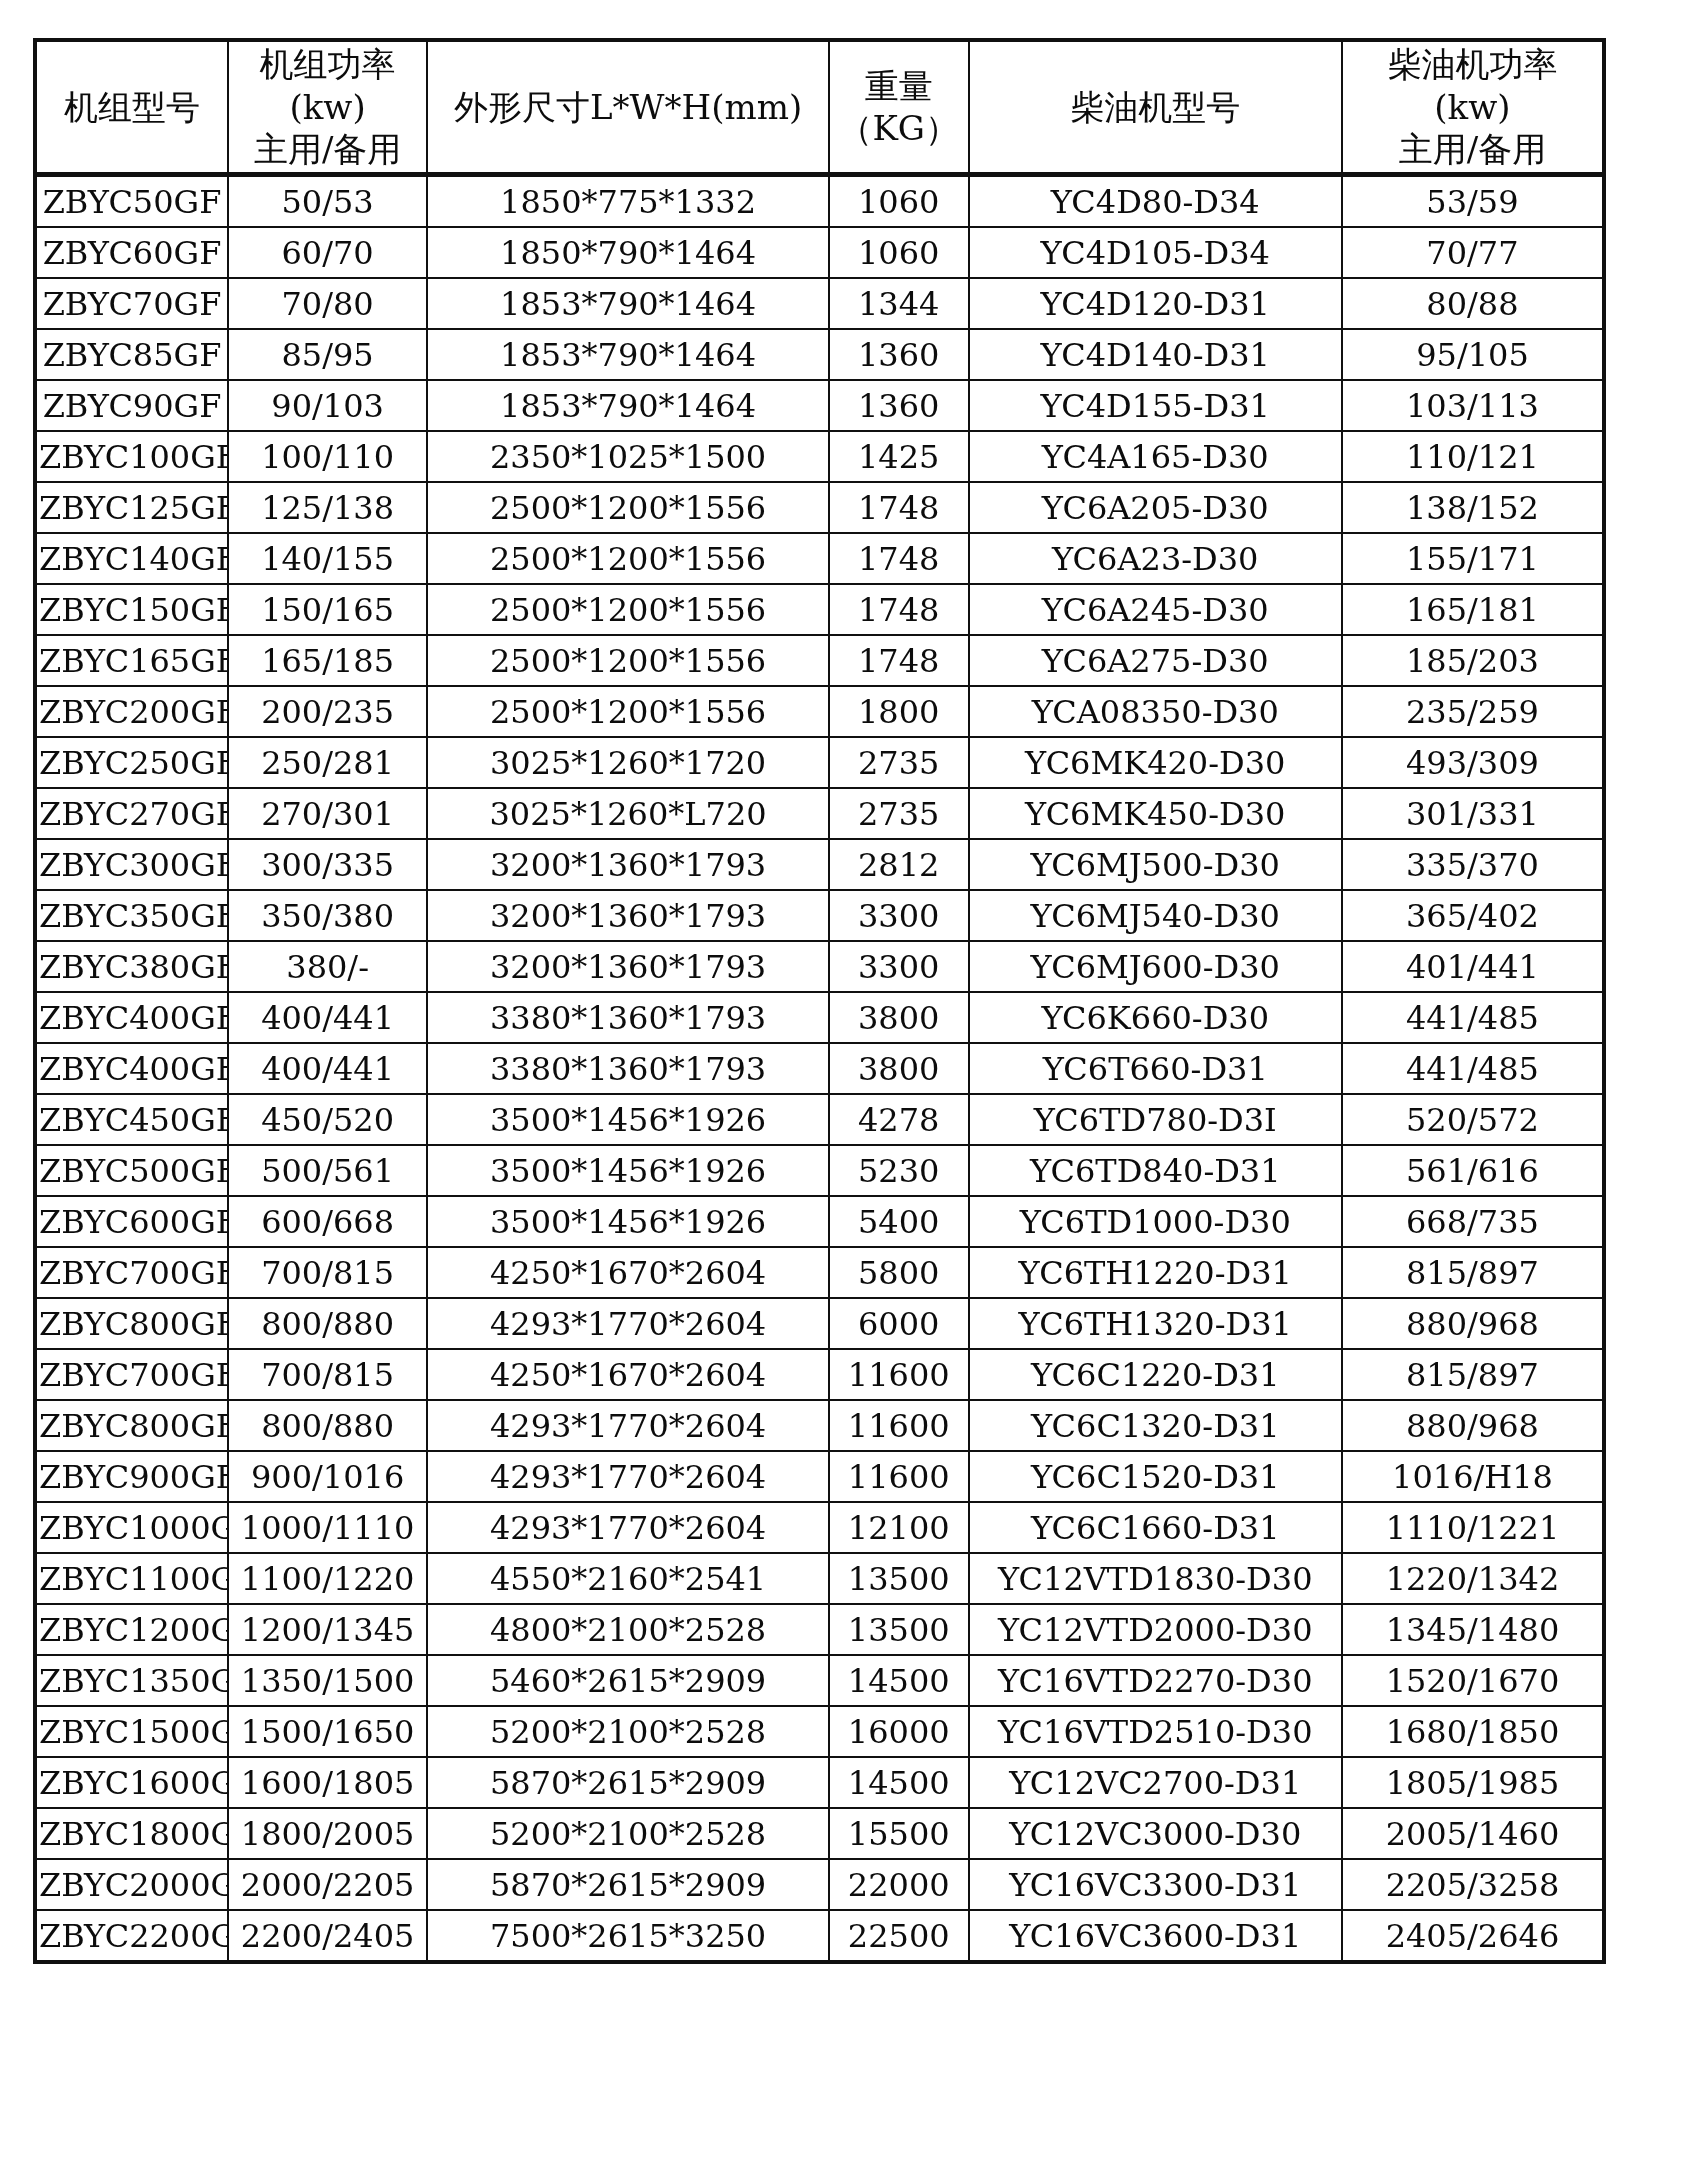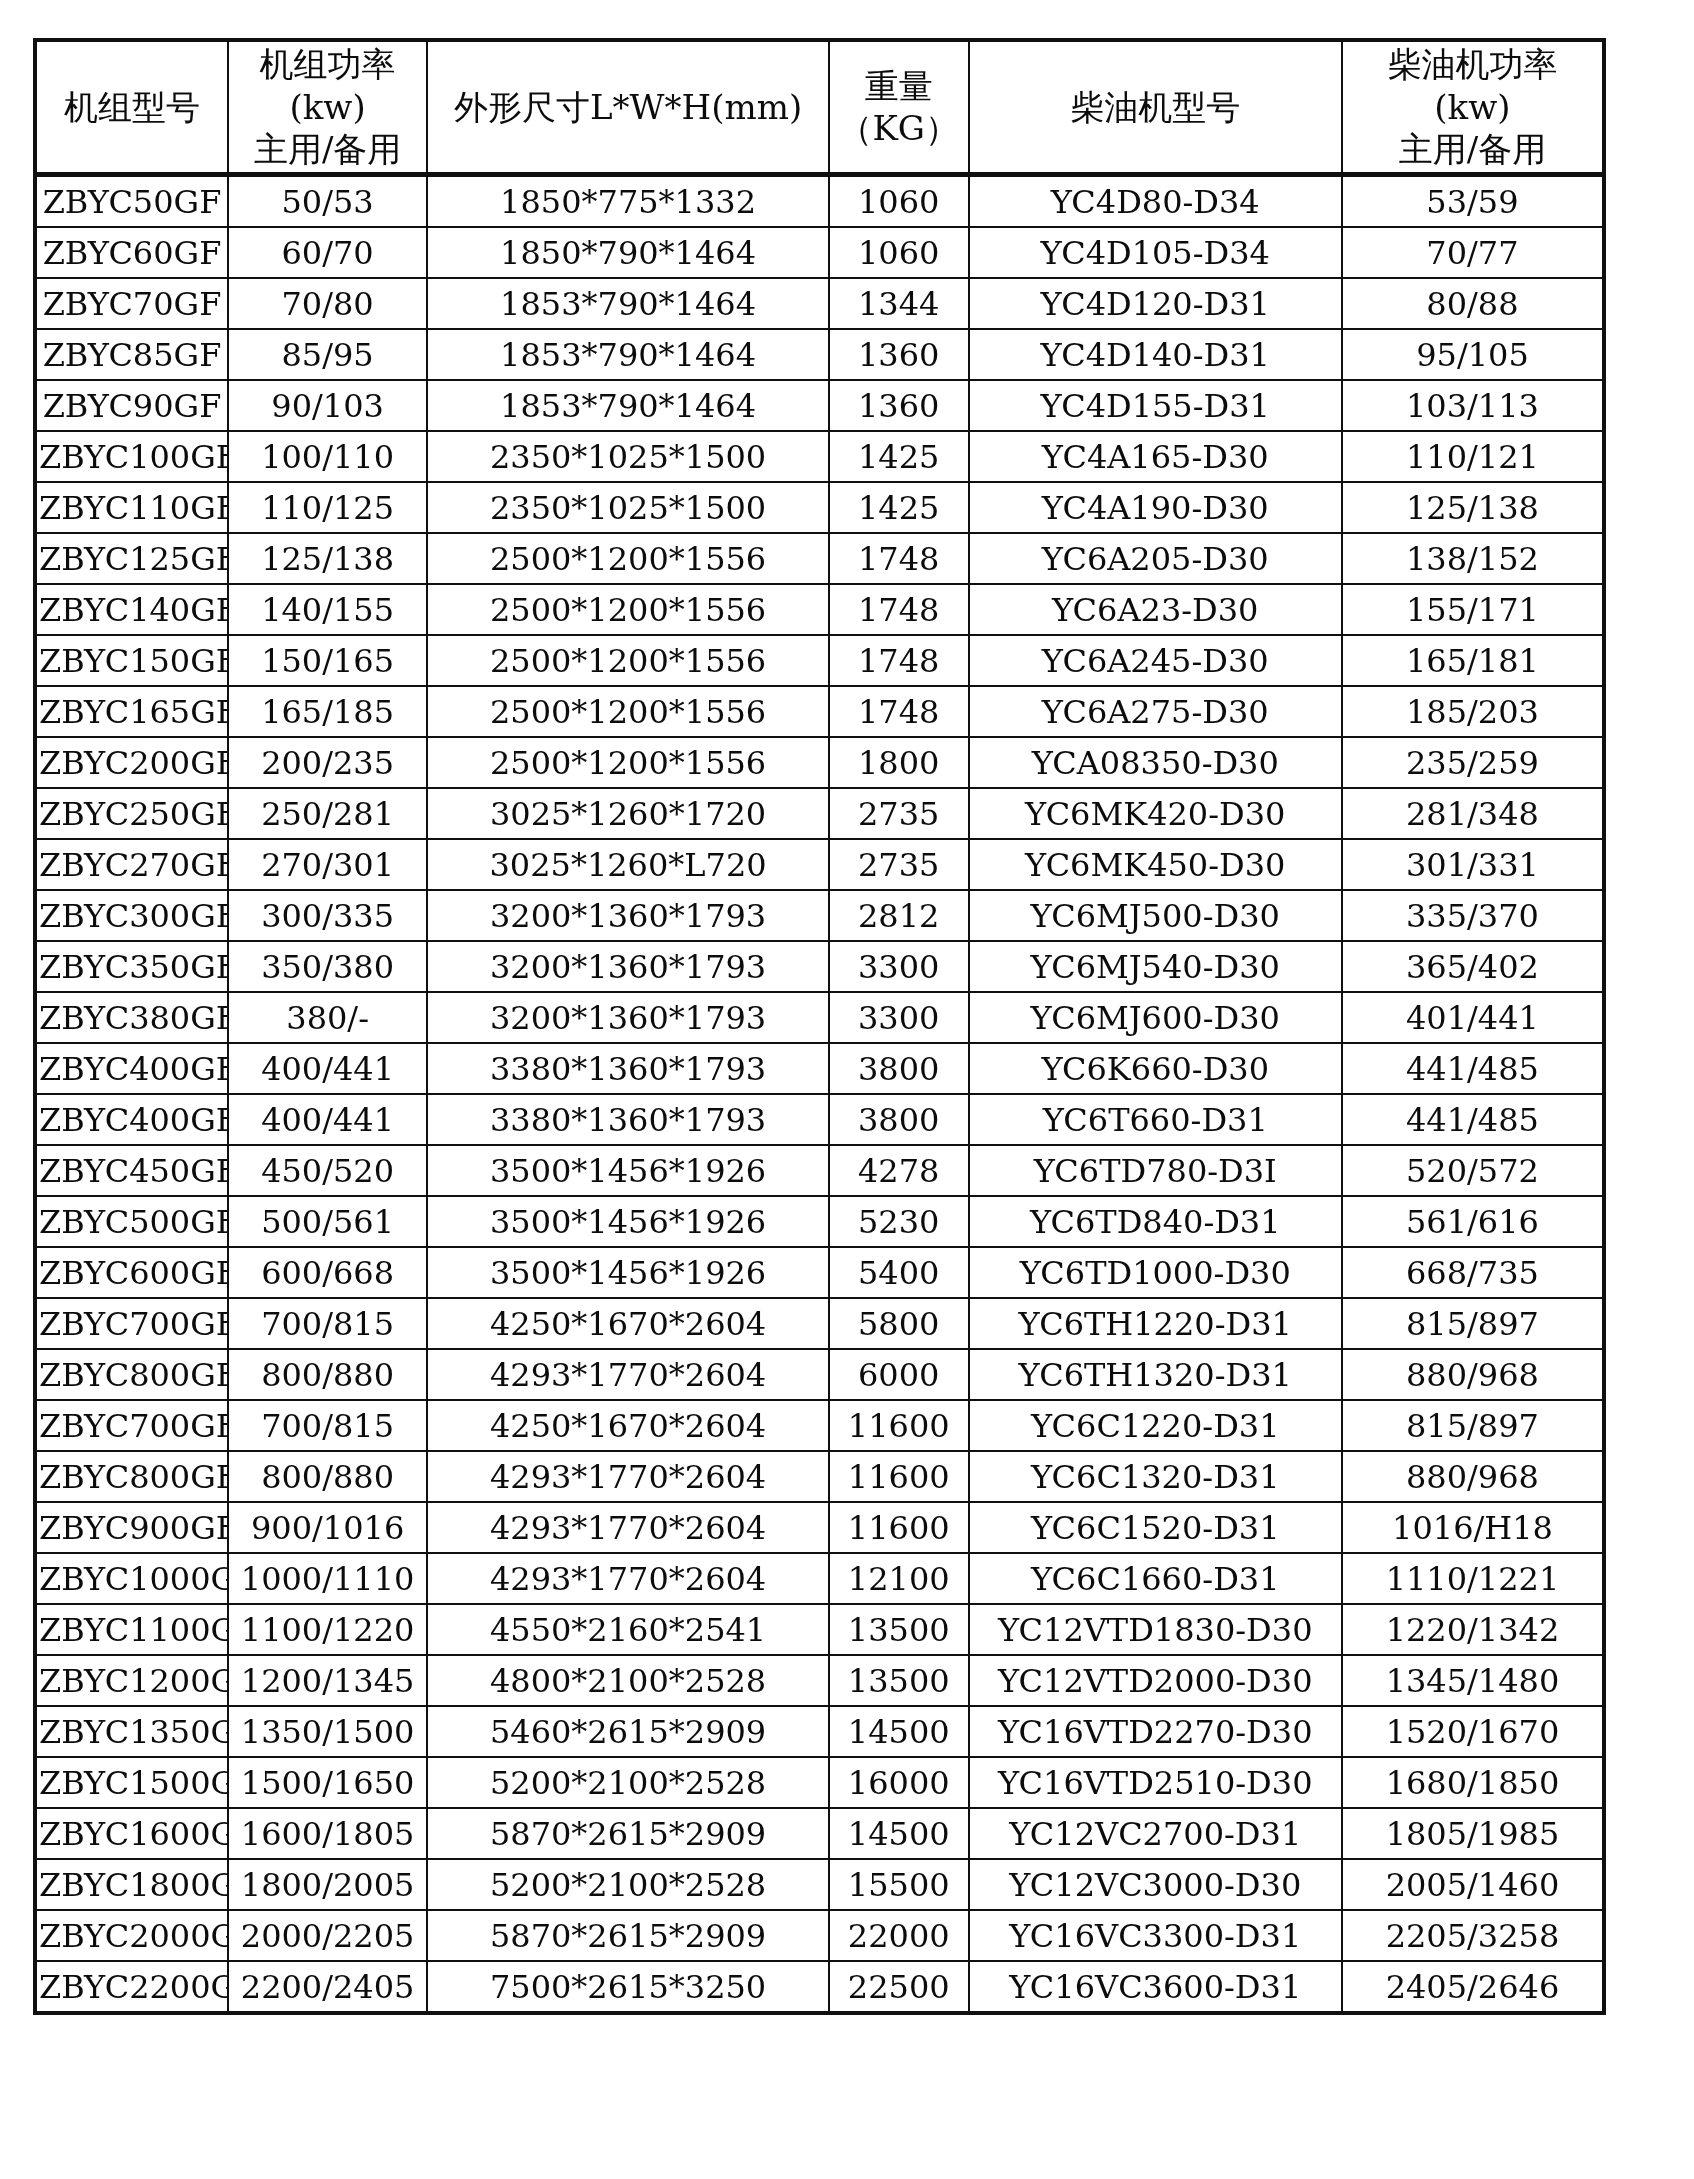--- a/index.html
+++ b/index.html
@@ -125,28 +125,20 @@
         </tr>
         <tr>
           <td>ZBYC100GF</td>
           <td>100/110</td>
           <td>2350*1025*1500</td>
           <td>1425</td>
           <td>YC4A165-D30</td>
           <td>110/121</td>
         </tr>
         <tr>
-          <td>ZBYC110GF</td>
-          <td>110/125</td>
-          <td>2350*1025*1500</td>
-          <td>1425</td>
-          <td>YC4A190-D30</td>
-          <td>125/138</td>
-        </tr>
-        <tr>
           <td>ZBYC125GF</td>
           <td>125/138</td>
           <td>2500*1200*1556</td>
           <td>1748</td>
           <td>YC6A205-D30</td>
           <td>138/152</td>
         </tr>
         <tr>
           <td>ZBYC140GF</td>
           <td>140/155</td>
@@ -178,21 +170,21 @@
           <td>1800</td>
           <td>YCA08350-D30</td>
           <td>235/259</td>
         </tr>
         <tr>
           <td>ZBYC250GF</td>
           <td>250/281</td>
           <td>3025*1260*1720</td>
           <td>2735</td>
           <td>YC6MK420-D30</td>
-          <td>281/348</td>
+          <td>493/309</td>
         </tr>
         <tr>
           <td>ZBYC270GF</td>
           <td>270/301</td>
           <td>3025*1260*L720</td>
           <td>2735</td>
           <td>YC6MK450-D30</td>
           <td>301/331</td>
         </tr>
         <tr>

